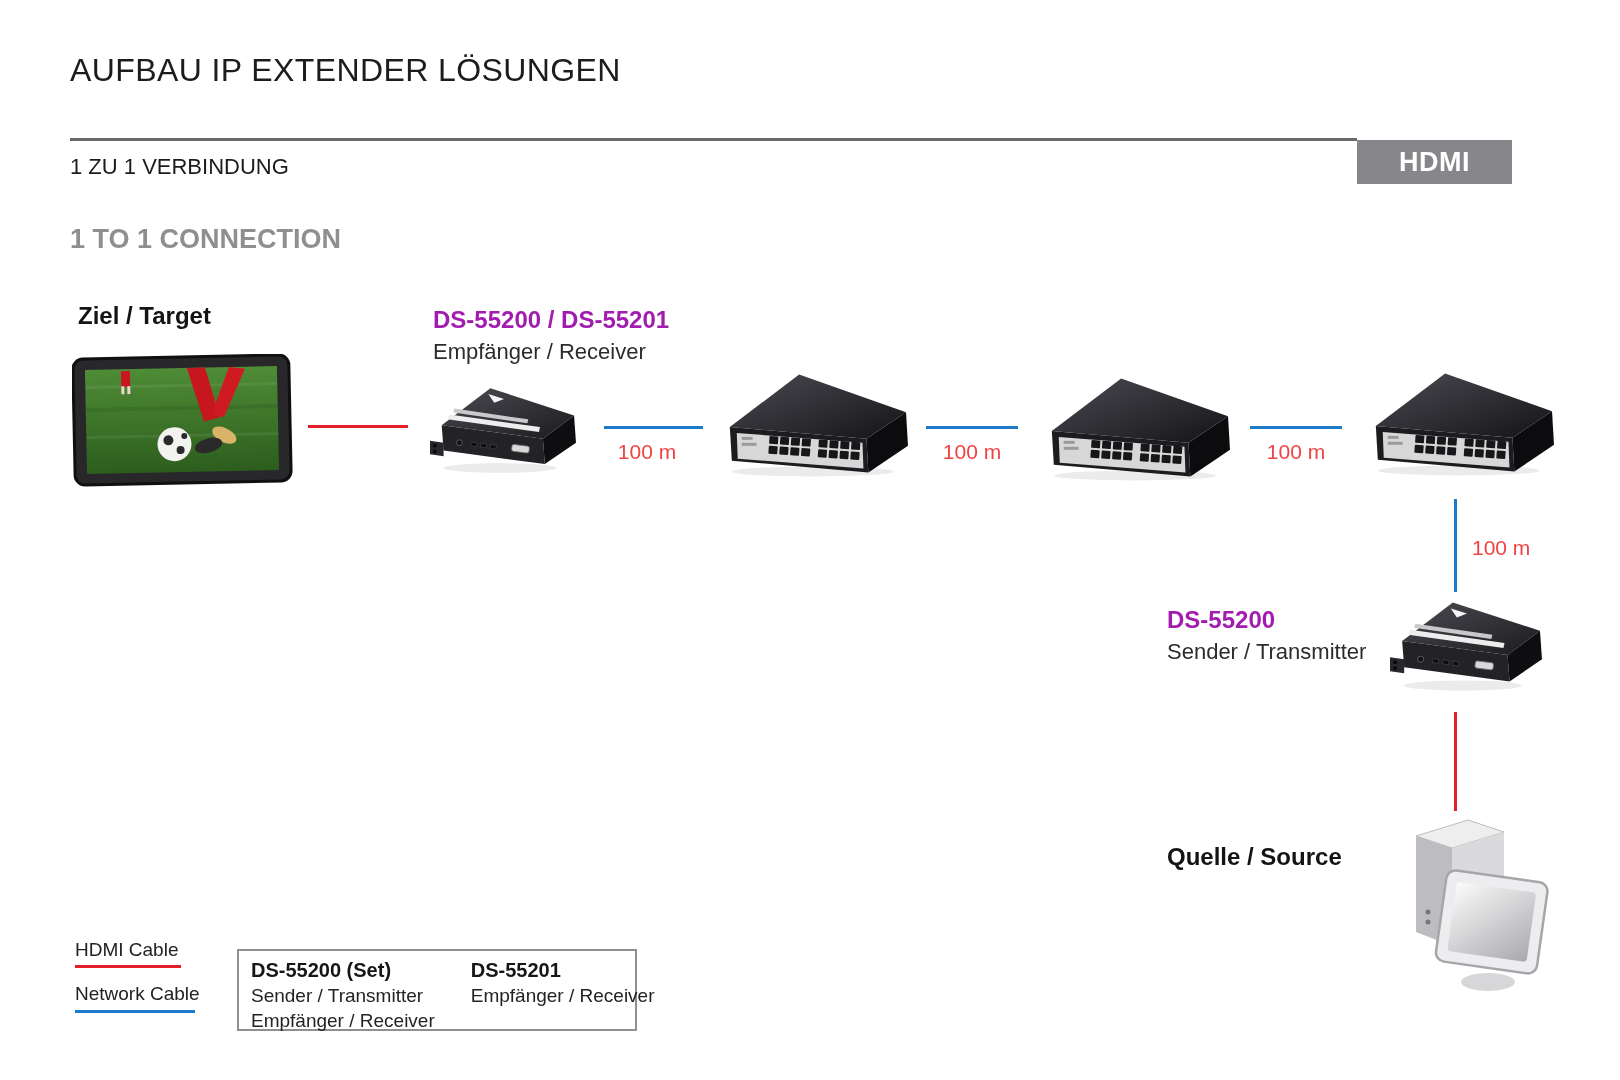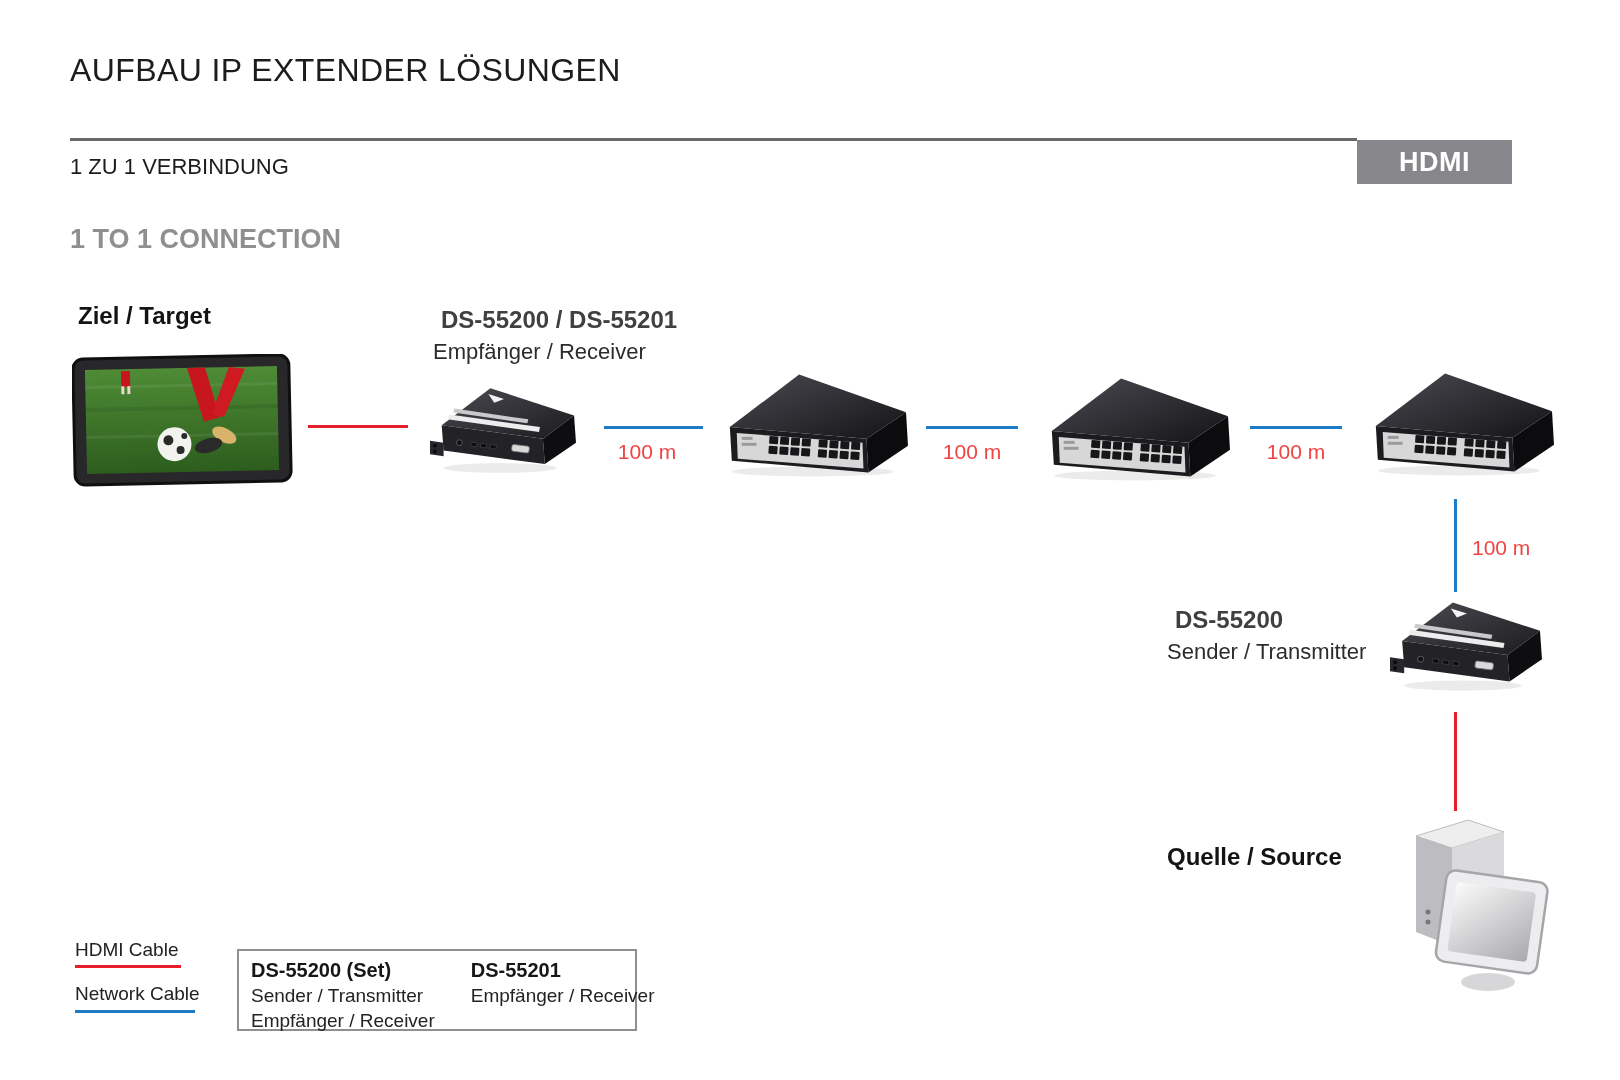--- a/index.html
+++ b/index.html
@@ -11,21 +11,21 @@
   .title-de{font-size:32px;letter-spacing:.4px;color:#1c1c1c;white-space:nowrap;}
   .title-en{font-size:28px;font-weight:bold;color:#8e8f91;letter-spacing:.4px;white-space:nowrap;}
   .rule{background:#69696b;height:3px;}
   .badge{background:#87868a;color:#ffffff;font-weight:bold;font-size:27px;
          display:flex;align-items:center;justify-content:center;letter-spacing:.5px;}
   .section-de{font-size:22px;color:#1c1c1c;white-space:nowrap;}
   .section-en{font-size:27px;font-weight:bold;color:#8e8f91;white-space:nowrap;}
 
   
   .node-label{font-size:24px;font-weight:bold;color:#141414;white-space:nowrap;text-align:center;}
-  .dev-title{font-size:24px;font-weight:bold;color:#404040;white-space:nowrap;margin-left:8px;}
+  .dev-title{font-size:24px;font-weight:bold;color:#a21caf;white-space:nowrap;}
   .dev-sub{font-size:22px;color:#2c2c2c;margin-top:5px;white-space:nowrap;}
   .seg-label{font-size:21px;color:#ef4444;text-align:center;white-space:nowrap;}
 
   
   .cable-red{background:#e61e2a;}
   .cable-blue{background:#1e7bc8;}
 
   
   .legend-label{font-size:19px;color:#222;white-space:nowrap;}
   .set-box{border:2px solid #8f8f8f;box-sizing:border-box;display:flex;gap:36px;padding:7px 12px;background:#fff;margin-top:9px;}

